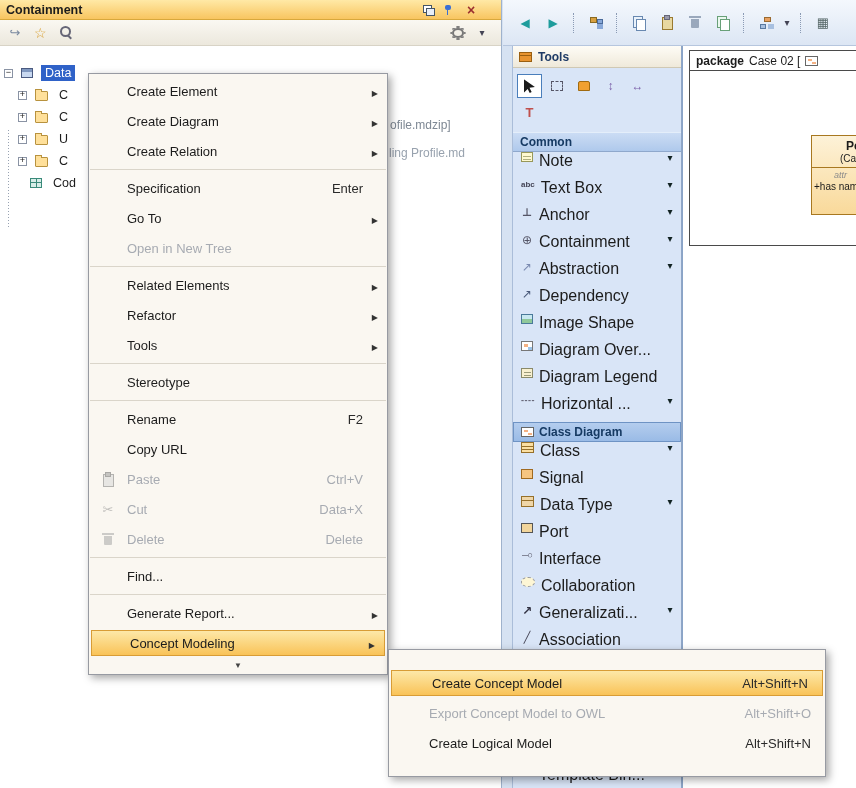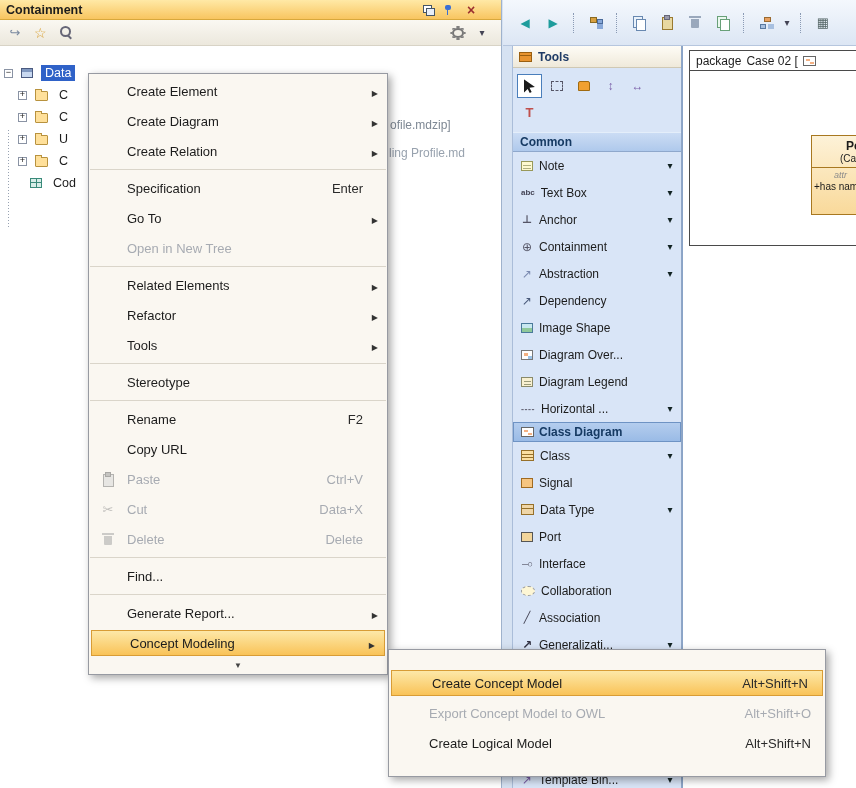--- a/index.html
+++ b/index.html
@@ -52,30 +52,30 @@
 .mbtn{width:24px;height:24px;display:flex;align-items:center;justify-content:center;flex:none}
 
 
 #toolbox{position:absolute;left:512px;top:46px;width:170px;height:742px;background:#D9E5F7;border-left:1px solid #AABDD9;border-right:1px solid #8FA6C6;overflow:hidden}
 .thead{height:22px;display:flex;align-items:center;gap:6px;padding:0 6px;background:linear-gradient(#FEFCF6,#EFE9DA);border-bottom:1px solid #CFC8B4;font-weight:bold;font-size:12px;color:#1F3B66}
 .shead{height:20px;display:flex;align-items:center;gap:5px;padding:0 7px;background:linear-gradient(#CBDCF4,#AFC9EC);border-top:1px solid #E4EEFA;border-bottom:1px solid #8FA8CC;font-weight:bold;font-size:12px;color:#163A63}
 .shead.sel{background:linear-gradient(#B4CDEE,#9ABBE6);border:1px solid #6E93C4}
 .tgrid{padding:6px 2px 8px 4px;display:flex;flex-wrap:wrap;gap:2px;width:146px}
 .tbtn{width:25px;height:24px;display:flex;align-items:center;justify-content:center;border:1px solid transparent}
 .tbtn.sel{background:#fff;border:1px solid #4A7EBB}
-.tbi{height:27px;display:flex;align-items:center;gap:6px;padding:0 4px 0 8px;font-size:12px;white-space:nowrap}
+.tbi{height:27px;display:flex;align-items:flex-start;gap:6px;padding:0 4px 0 8px;font-size:16px;white-space:nowrap}
 .tbi .tdd{margin-left:auto;width:14px;display:flex;justify-content:center}
 .tbi .tdd::before{content:"▾";font-size:10px;color:#122}
 .spacer{height:81px}
 
 
 #canvas{position:absolute;left:682px;top:46px;width:174px;height:742px;background:#fff;border-left:1px solid #8AA4C8}
 #frame{position:absolute;left:6px;top:4px;right:-40px;height:196px;border:1px solid #4A4A4A;border-right:none}
 #ftab{height:20px;border-bottom:1px solid #4A4A4A;display:flex;align-items:center;gap:5px;padding-left:6px;font-size:12px;background:#fff;width:220px}
-#ftab .kw{font-weight:normal}
+#ftab .kw{font-weight:bold}
 #cls{position:absolute;left:128px;top:89px;width:120px;height:80px;background:linear-gradient(#FDF2D8,#F9D99A);border:1px solid #A87820}
 #cls .nm{font-weight:bold;font-size:12px;padding:3px 0 0 34px}
 #cls .ql{padding:0 0 3px 28px;font-size:10px;color:#222}
 #cls .at{border-top:1px solid #A87820;padding:2px 0 0 22px;color:#8A8A8A;font-style:italic;font-size:9px}
 #cls .a1{padding:1px 0 0 2px;font-size:10px}
 
 
 [data-icon="float-icon"]{width:11px;height:10px}
 [data-icon="float-icon"]::before{content:"";position:absolute;left:0;top:0;width:7px;height:6px;border:1px solid #456;background:#fff}
 [data-icon="float-icon"]::after{content:"";position:absolute;left:3px;top:3px;width:7px;height:6px;border:1px solid #456;background:#E8EEF8}
@@ -464,27 +464,27 @@
     </div>
   <div class="tbi">
       <span class="ic" data-icon="interface-icon"></span>
       <span>Interface</span>
     </div>
   <div class="tbi">
       <span class="ic" data-icon="collaboration-icon"></span>
       <span>Collaboration</span>
     </div>
   <div class="tbi">
+      <span class="ic" data-icon="generalization-icon"></span>
+      <span>Generalizati...</span>
+      <span class="tdd"></span>
+    </div>
+  <div class="tbi">
       <span class="ic" data-icon="association-icon"></span>
       <span>Association</span>
-    </div>
-  <div class="tbi">
-      <span class="ic" data-icon="generalization-icon"></span>
-      <span>Generalizati...</span>
-      <span class="tdd"></span>
     </div>
   <div class="spacer"></div>
   <div class="tbi">
       <span class="ic" data-icon="usage-icon"></span>
       <span>Usage</span>
       <span class="tdd"></span>
     </div>
   <div class="tbi">
       <span class="ic" data-icon="template-binding-icon"></span>
       <span>Template Bin...</span>

